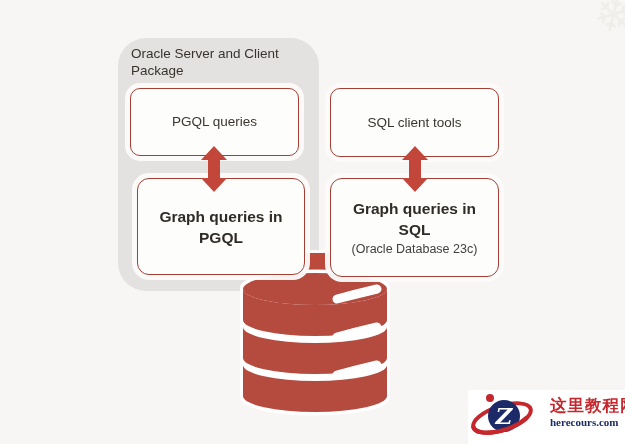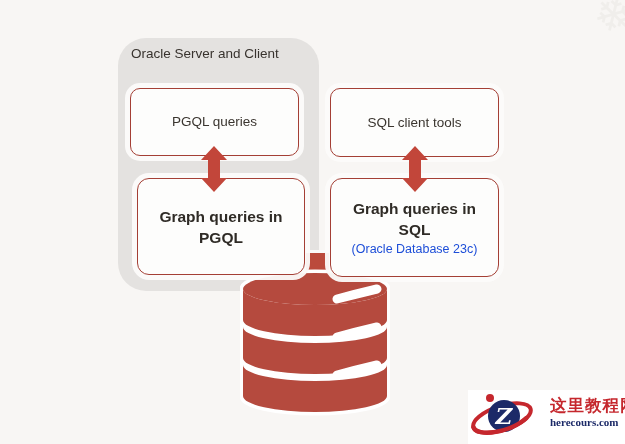--- a/index.html
+++ b/index.html
@@ -22,21 +22,21 @@
   .box {
     position:absolute; background:#fdfdfc;
     border:1.4px solid #a43f35; border-radius:10px;
     box-shadow:0 0 0 5px rgba(252,251,250,.95);
     display:flex; flex-direction:column; align-items:center; justify-content:center;
     text-align:center; z-index:4;
   }
   .box .ln { font-size:13.5px; line-height:18px; color:#3a352f; }
   .box.bold { border-radius:12px; }
   .box.bold .ln { font-weight:bold; font-size:15.5px; line-height:21px; color:#2f2b26; }
-  .box .sub { font-size:12.5px; line-height:17px; color:#1d4ed8; margin-top:1px; }
+  .box .sub { font-size:12.5px; line-height:17px; color:#404040; margin-top:1px; }
   #box-client-pgql { left:130px; top:88px;  width:167px; height:66px; }
   #box-graph-pgql  { left:137px; top:178px; width:166px; height:95px; }
   #box-sql-client  { left:330px; top:88px;  width:167px; height:67px; }
   #box-graph-sql   { left:330px; top:178px; width:167px; height:97px; }
   
   .dblarrow { position:absolute; z-index:5; }
   #arrow-left  { left:201px; top:146px; }
   #arrow-right { left:402px; top:146px; }
   
   .db-stub {
@@ -63,20 +63,21 @@
 </head>
 <body>
 
 <div class="stage">
 
   <span class="corner-flake">❄</span>
 
   <div class="package"></div>
   <div class="package-title">
     <div>Oracle Server and Client</div>
+    <div>Package</div>
   </div>
 
   <div class="db-stub"></div>
 
   <svg class="db-icon" width="150" height="150" viewBox="0 0 150 150" aria-hidden="true">
 
     <path d="M3,21 a72,16 0 0 1 144,0 V128 a72,16 0 0 1 -144,0 Z" fill="#ffffff" stroke="#ffffff" stroke-width="7" stroke-linejoin="round"></path>
 
     <g fill="#b54a3e">
       <ellipse cx="75" cy="21" rx="72" ry="16"></ellipse>

